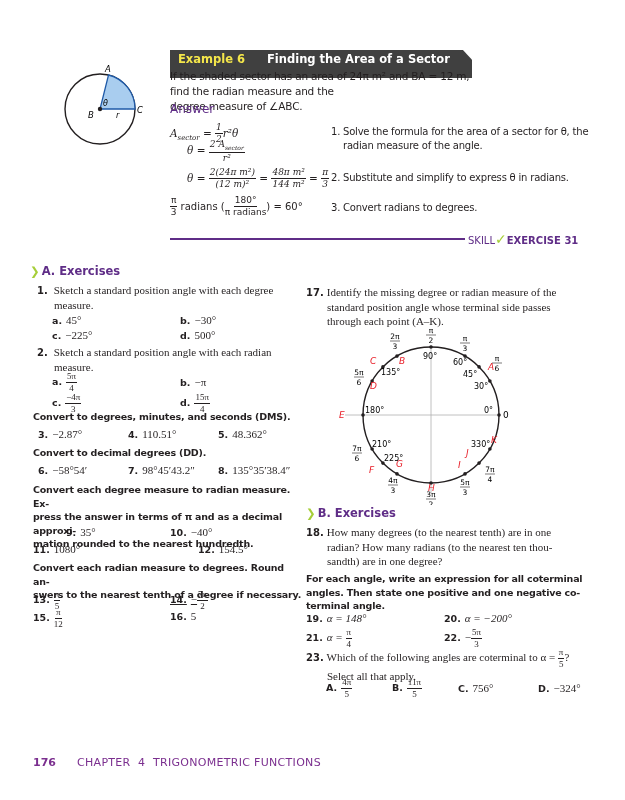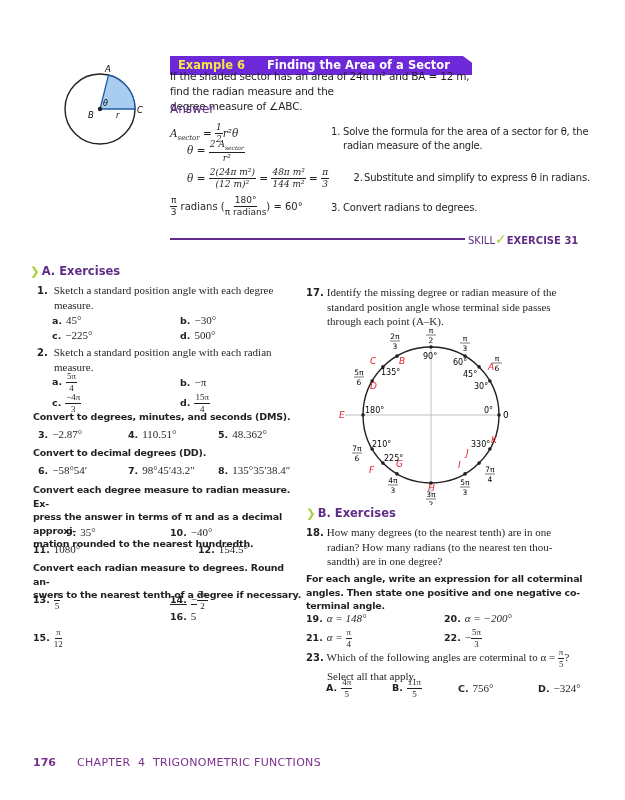--- a/index.html
+++ b/index.html
@@ -1,21 +1,21 @@
 <!DOCTYPE html>
 <html><head>
 <meta charset="utf-8">
 <style>
   * { box-sizing: border-box; margin: 0; padding: 0; }
   html, body { width: 625px; height: 800px; background: #ffffff; overflow: hidden; }
   body { position: relative; font-family: "Liberation Serif", serif; color: #231f20; }
   .abs { position: absolute; }
 
   
-  #ex-bar { left: 170px; top: 56px; width: 302px; height: 19px; background: #6d28d9;
+  #ex-bar { left: 170px; top: 50px; width: 302px; height: 28px; background: #404040;
     clip-path: polygon(0 0, 97% 0, 100% 35%, 100% 100%, 0 100%); }
   #ex-bar .num { position: absolute; left: 8px; top: 2px; font: bold 11.5px "DejaVu Sans", sans-serif; color: #f4e64a; }
   #ex-bar .ttl { position: absolute; left: 97px; top: 2px; font: bold 11.5px "DejaVu Sans", sans-serif; color: #ffffff; }
 
   .prob { left: 170px; top: 69px; width: 300px; font: 10.5px "DejaVu Sans", sans-serif; line-height: 15px; letter-spacing: -0.2px; }
   .answer-h { left: 170px; top: 102px; font: 12px "DejaVu Sans", sans-serif; color: #5f2d87; }
   .frac { display: inline-flex; flex-direction: column; align-items: center; vertical-align: middle; line-height: 1; font-size: 9px; }
   .frac .top { border-bottom: 0.8px solid #231f20; padding: 0 1px 1px; }
   .frac .bot { padding-top: 1px; }
   .eq-line { position: absolute; font: italic 10.5px "DejaVu Serif", serif; white-space: nowrap; }
@@ -99,21 +99,21 @@
     </span> radians (<span class="frac">
       <span class="top">180°</span>
       <span class="bot">π radians</span>
     </span>) = 60°
 </div>
 
 <div class="step" style="top:125px;">
   <span class="n">1.</span><span>Solve the formula for the area of a sector for θ, the</span>
   <span class="indent">radian measure of the angle.</span>
 </div>
-<div class="step" style="top:171px;text-align:center;">
+<div class="step" style="top:171px;">
   <span class="n">2.</span><span>Substitute and simplify to express θ in radians.</span>
 </div>
 <div class="step" style="top:201px;">
   <span class="n">3.</span><span>Convert radians to degrees.</span>
 </div>
 
 <div id="skill-line" class="abs"></div>
 <div id="skill-label" class="abs">
   <span>SKILL</span><span class="chk">✓</span><b>EXERCISE 31</b>
 </div>
@@ -174,21 +174,21 @@
     <div>swers to the nearest tenth of a degree if necessary.</div>
 </div>
 <div class="sub" style="left:33px;top:590px;"><span class="sl">13.</span><span class="frac">
       <span class="top">π</span>
       <span class="bot">5</span>
     </span></div>
 <div class="sub" style="left:170px;top:590px;text-decoration:underline;"><span class="sl">14.</span><span>−</span><span class="frac">
       <span class="top">7π</span>
       <span class="bot">2</span>
     </span></div>
-<div class="sub" style="left:33px;top:608px;margin-top:20px;"><span class="sl">15.</span><span class="frac">
+<div class="sub" style="left:33px;top:608px;"><span class="sl">15.</span><span class="frac">
       <span class="top">π</span>
       <span class="bot">12</span>
     </span></div>
 <div class="sub" style="left:170px;top:610px;"><span class="sl">16.</span><span>5</span></div>
 
 <div class="q" style="left:306px;top:285px;width:290px;">
   <span class="qn" style="width:18px">17.</span> <span>Identify the missing degree or radian measure of the</span><br>
   <span style="padding-left:21px">standard position angle whose terminal side passes</span><br>
   <span style="padding-left:21px">through each point (A–K).</span>
 </div>

